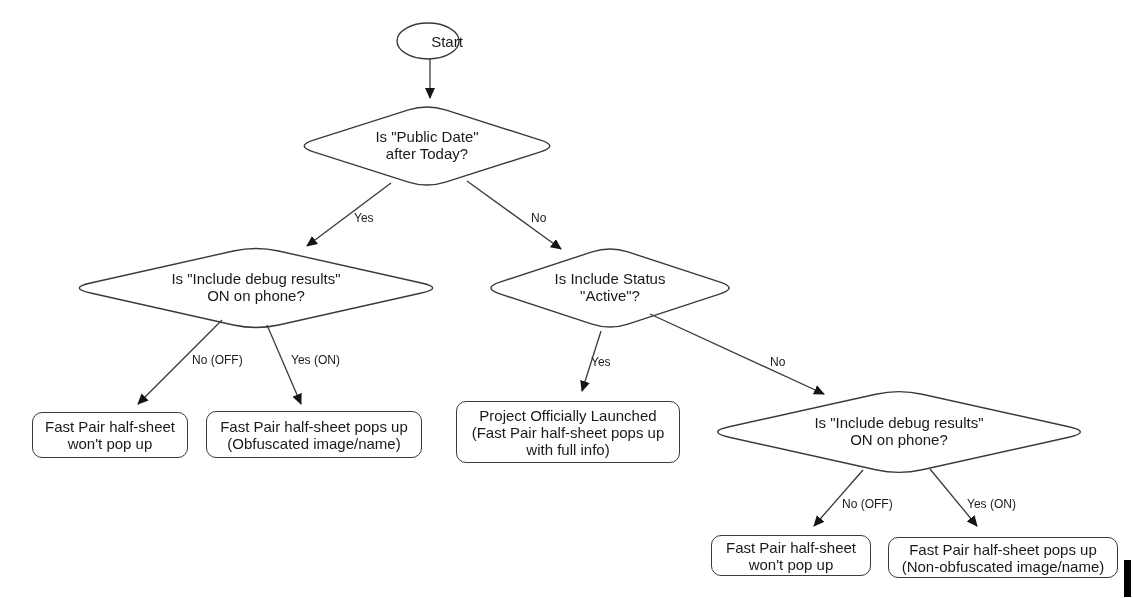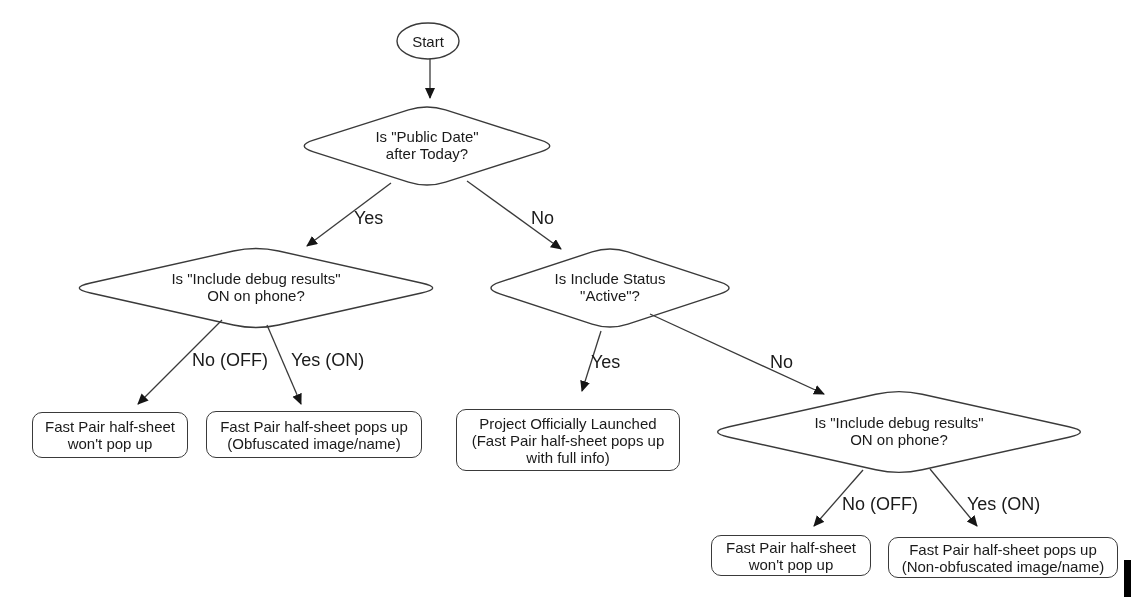--- a/index.html
+++ b/index.html
@@ -37,21 +37,21 @@
     justify-content: center;
   }
   .rbox span {
     font-size: 15px;
     line-height: 17px;
     text-align: center;
     white-space: pre-line;
   }
   .edge-label {
     position: absolute;
-    font-size: 18px;
+    font-size: 12px;
     line-height: 17px;
     white-space: nowrap;
   }
   .caret {
     position: absolute;
     left: 1124px;
     top: 560px;
     width: 7px;
     height: 37px;
     background: #000000;
@@ -80,21 +80,21 @@
     <line x1="391" y1="183" x2="307" y2="246" stroke="#3a3a3a" stroke-width="1.3" marker-end="url(#arrow)"></line>
     <line x1="467" y1="181" x2="561" y2="249" stroke="#3a3a3a" stroke-width="1.3" marker-end="url(#arrow)"></line>
     <line x1="222" y1="320" x2="138" y2="404" stroke="#3a3a3a" stroke-width="1.3" marker-end="url(#arrow)"></line>
     <line x1="267" y1="325" x2="301" y2="404" stroke="#3a3a3a" stroke-width="1.3" marker-end="url(#arrow)"></line>
     <line x1="601" y1="331" x2="582" y2="391" stroke="#3a3a3a" stroke-width="1.3" marker-end="url(#arrow)"></line>
     <line x1="650" y1="314" x2="824" y2="394" stroke="#3a3a3a" stroke-width="1.3" marker-end="url(#arrow)"></line>
     <line x1="863" y1="470" x2="814" y2="526" stroke="#3a3a3a" stroke-width="1.3" marker-end="url(#arrow)"></line>
     <line x1="930" y1="469" x2="977" y2="526" stroke="#3a3a3a" stroke-width="1.3" marker-end="url(#arrow)"></line>
   </svg>
 
-  <div class="node-label oval-label" style="left:398px; top:24px; width:60px; height:34px;">Start</div>
+  <div class="node-label oval-label" style="left:417px; top:24px; width:60px; height:34px;">Start</div>
 
   <div class="node-label" style="left:295px; top:128px; width:264px;">Is "Public Date"
 after Today?</div>
 
   <div class="node-label" style="left:68px; top:270px; width:376px;">Is "Include debug results"
 ON on phone?</div>
 
   <div class="node-label" style="left:482px; top:270px; width:256px;">Is Include Status
 "Active"?</div>
 
@@ -104,21 +104,21 @@
   <div class="rbox" style="left:32px; top:412px; width:156px; height:46px;">
     <span>Fast Pair half-sheet
 won't pop up</span>
   </div>
 
   <div class="rbox" style="left:206px; top:411px; width:216px; height:47px;">
     <span>Fast Pair half-sheet pops up
 (Obfuscated image/name)</span>
   </div>
 
-  <div class="rbox" style="left:456px; top:401px; width:224px; height:62px;margin-top:8px;">
+  <div class="rbox" style="left:456px; top:401px; width:224px; height:62px;">
     <span>Project Officially Launched
 (Fast Pair half-sheet pops up
 with full info)</span>
   </div>
 
   <div class="rbox" style="left:711px; top:535px; width:160px; height:41px;">
     <span>Fast Pair half-sheet
 won't pop up</span>
   </div>
 

